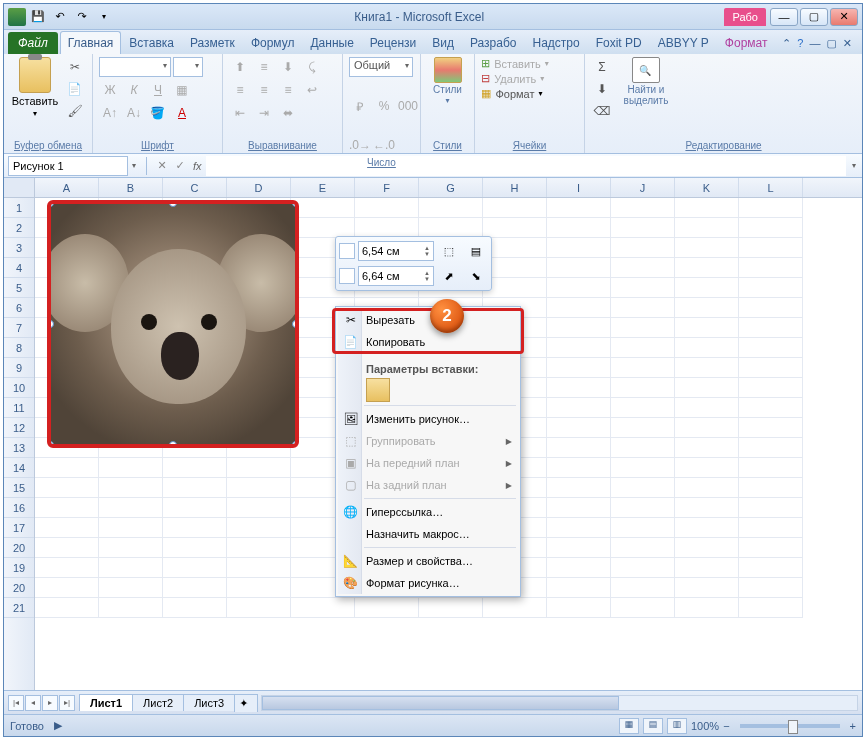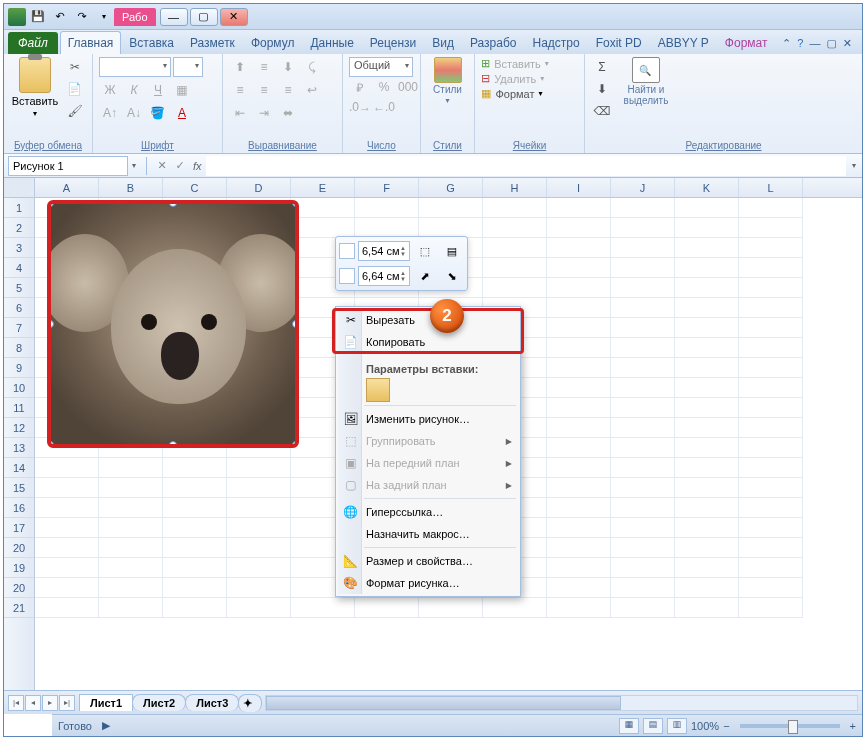--- a/index.html
+++ b/index.html
@@ -69,63 +69,64 @@
 .koala-nose { position: absolute; top: 128px; left: 110px; width: 38px; height: 48px; background: #2a2220; border-radius: 45% 45% 50% 50%; }
 .koala-eye-l, .koala-eye-r { position: absolute; width: 16px; height: 16px; background: #1a1510; border-radius: 50%; top: 110px; }
 .koala-eye-l { left: 90px; } .koala-eye-r { left: 150px; }
 .sel-handle { position: absolute; width: 8px; height: 8px; background: #fff; border: 1px solid #5a8ec8; border-radius: 50%; }
 .marker { position: absolute; width: 34px; height: 34px; background: radial-gradient(circle at 35% 30%, #ff9040, #d04000); border-radius: 50%; box-shadow: 0 3px 6px rgba(0,0,0,.4), inset 0 -3px 4px rgba(0,0,0,.3); color: #fff; font-weight: bold; font-size: 17px; text-align: center; line-height: 34px; }
 .marker.m2 { top: -8px; left: 94px; }
 
 .minitoolbar { position: absolute; top: 58px; left: 300px; background: linear-gradient(#f7fbff,#e6eef9); border: 1px solid #a4bfe0; border-radius: 3px; padding: 3px; display: flex; flex-direction: column; gap: 3px; box-shadow: 0 2px 6px rgba(0,0,0,.2); }
 .mtb-row { display: flex; align-items: center; gap: 3px; }
 .mtb-icon { width: 16px; height: 16px; border: 1px solid #a4bfe0; background: #fff; }
-.spin-input { border: 1px solid #a4bfe0; background: #fff; width: 52px; height: 20px; padding: 1px 3px; font-size: 11px; display: flex; align-items: center; justify-content: space-between; }
+.spin-input { border: 1px solid #a4bfe0; background: #fff; width: 76px; height: 20px; padding: 1px 3px; font-size: 11px; display: flex; align-items: center; justify-content: space-between; }
 .spin-btns { display: flex; flex-direction: column; font-size: 6px; color: #666; }
 .mtb-btn { width: 24px; height: 22px; display: flex; align-items: center; justify-content: center; border: 1px solid transparent; }
 
 .ctx-menu { position: absolute; top: 128px; left: 300px; background: #f7f7f7; border: 1px solid #a4bfe0; box-shadow: 2px 3px 8px rgba(0,0,0,.3); width: 186px; font-size: 11px; padding: 2px; }
 .ctx-item { display: flex; align-items: center; height: 22px; padding: 0 20px 0 28px; position: relative; cursor: default; }
 .ctx-item.disabled { color: #aaa; }
 .ctx-item.header { font-weight: bold; color: #555; cursor: default; align-items: flex-end; }
 .ctx-icon { position: absolute; left: 4px; width: 18px; height: 18px; display: flex; align-items: center; justify-content: center; font-size: 12px; }
 .ctx-arrow { position: absolute; right: 6px; font-size: 8px; color: #666; }
 .ctx-sep { height: 1px; background: #d6dce8; margin: 2px 2px 2px 26px; }
 .ctx-icon-strip { width: 24px; background: linear-gradient(90deg,#eef2f9,#e4e9f2); position: absolute; top: 2px; bottom: 2px; left: 2px; border-right: 1px solid #d6dce8; }
 .redbox { position: absolute; border: 3px solid #d42020; border-radius: 4px; pointer-events: none; }
 .paste-opt-icon { width: 24px; height: 24px; background: linear-gradient(#f7e0a0,#e8c060); border: 1px solid #c5a050; margin: 3px 0 3px 28px; }
 
 .sheet-tabs { height: 24px; background: linear-gradient(#e6eef9,#d6e0f0); border-top: 1px solid #a4bfe0; display: flex; align-items: center; }
 .nav-btns { display: flex; padding: 0 4px; gap: 1px; }
 .nav-btn { width: 16px; height: 16px; border: 1px solid #a4bfe0; background: #f7fbff; font-size: 8px; text-align: center; line-height: 14px; color: #666; }
 .sheet-tab { background: #fff; border: 1px solid #a4bfe0; border-bottom: none; padding: 2px 10px; font-size: 11px; margin-right: -1px; }
 .sheet-tab.active { font-weight: bold; }
-.sheet-tab.inactive { background: #e6eef9; font-weight: bold; border-radius: 8px; }
+.sheet-tab.inactive { background: #e6eef9; font-weight: normal; }
 .hscroll { flex: 1; height: 16px; background: #e6eef9; border: 1px solid #c5d3e6; margin: 0 4px; position: relative; }
 .hscroll-thumb { position: absolute; left: 0; width: 60%; height: 100%; background: linear-gradient(#d6e0f0,#b8c8e0); border: 1px solid #a4bfe0; }
 
-.statusbar { height: 22px; background: linear-gradient(#dce6f4,#c8d8ec); border-top: 1px solid #a4bfe0; display: flex; align-items: center; padding: 0 6px; font-size: 11px; color: #3a5d8a; margin-left: 48px; }
+.statusbar { height: 22px; background: linear-gradient(#dce6f4,#c8d8ec); border-top: 1px solid #a4bfe0; display: flex; align-items: center; padding: 0 6px; font-size: 11px; color: #3a5d8a; }
 .status-right { margin-left: auto; display: flex; align-items: center; gap: 4px; }
 .view-btn { width: 20px; height: 16px; border: 1px solid #a4bfe0; background: #f0f5fb; font-size: 9px; text-align: center; }
 .zoom-slider { width: 100px; height: 4px; background: #a4bfe0; position: relative; margin: 0 6px; }
 .zoom-slider::before { content: ""; position: absolute; left: 48px; top: -4px; width: 8px; height: 12px; background: #f0f5fb; border: 1px solid #888; }
 </style>
 </head>
 <body>
 
 <div class="window">
 
   <div class="titlebar">
     <div class="qat">
       <div class="excel-logo"></div>
       <div class="qat-btn">💾</div>
       <div class="qat-btn">↶</div>
       <div class="qat-btn">↷</div>
       <div class="qat-btn" style="font-size:8px">▾</div>
     </div>
+    <div class="title-text">Книга1 - Microsoft Excel</div>
     <div class="work-badge">Рабо</div>
     <div class="win-btns">
       <div class="win-btn">—</div>
       <div class="win-btn">▢</div>
       <div class="win-btn close">✕</div>
     </div>
   </div>
 
   <div class="tabstrip">
     <div class="file-tab">Файл</div>
@@ -212,21 +213,21 @@
         <div class="row">
           <div class="rbtn disabled">⇤</div>
           <div class="rbtn disabled">⇥</div>
           <div class="rbtn disabled">⬌</div>
         </div>
       </div>
       <div class="group-label">Выравнивание</div>
     </div>
 
     <div class="group" style="width:78px">
-      <div class="group-body" style="flex-direction:column;gap:0">
+      <div class="group-body" style="flex-direction:column;gap:19px">
         <div class="combo" style="width:64px;color:#555">Общий</div>
         <div class="row">
           <div class="rbtn disabled">₽</div>
           <div class="rbtn disabled">%</div>
           <div class="rbtn disabled">000</div>
         </div>
         <div class="row">
           <div class="rbtn disabled">.0→</div>
           <div class="rbtn disabled">←.0</div>
         </div>

